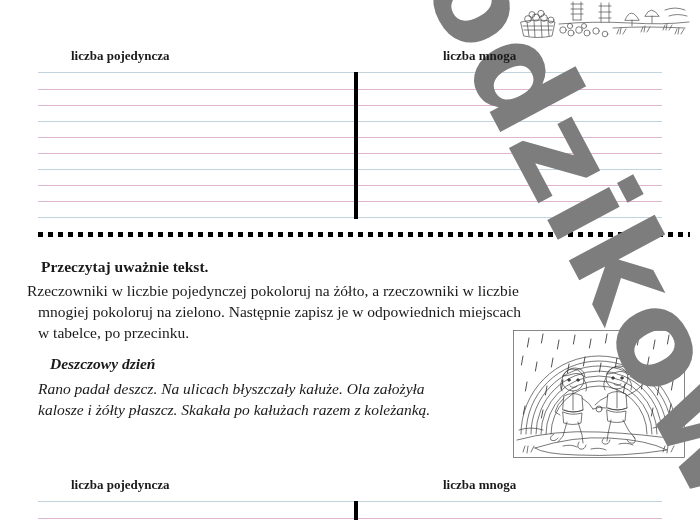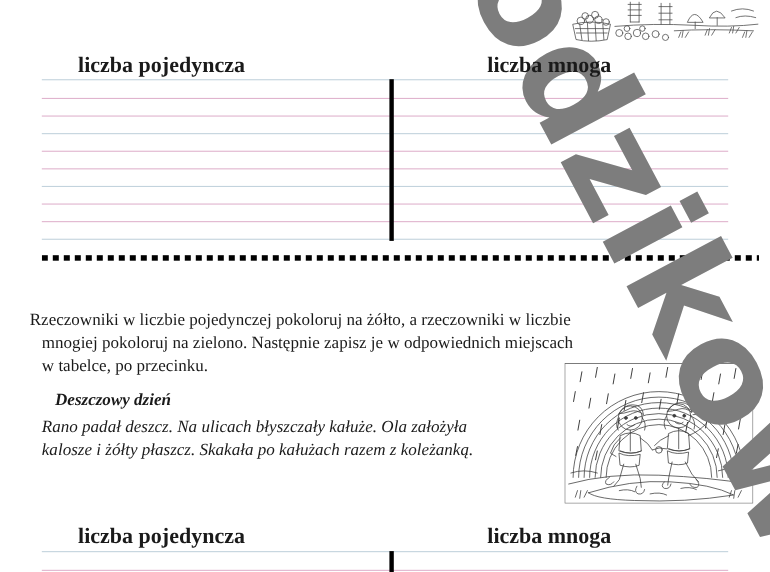--- a/index.html
+++ b/index.html
@@ -59,21 +59,21 @@
     font-style:italic;
     font-size:15.5px;
     white-space:nowrap;
     z-index:2;
   }
 
   
   .col-head{
     position:absolute;
     font-weight:700;
-    font-size:20px;
+    font-size:13px;
     white-space:nowrap;
     z-index:6;
   }
 
   
   .ruled{
     position:absolute;
     left:38px;
     width:624px;
     z-index:1;
@@ -181,20 +181,21 @@
     <div class="rule blue" style="top:97px;"></div>
     <div class="rule pink" style="top:113px;"></div>
     <div class="rule pink" style="top:129px;"></div>
     <div class="rule blue" style="top:145px;"></div>
   </div>
 
   <div class="divider" style="left:354px;top:72px;height:147px;"></div>
 
   <div class="dotsep" style="top:232px;"></div>
 
+  <div class="instr-bold" style="left:41px;top:258px;">Przeczytaj uważnie tekst.</div>
 
   <div class="instr-line" style="left:27px;top:283px;">Rzeczowniki w liczbie pojedynczej pokoloruj na żółto,  a rzeczowniki w liczbie</div>
   <div class="instr-line" style="left:38px;top:325px;">w tabelce, po przecinku.</div>
   <div class="instr-line" style="left:38px;top:304px;">mnogiej pokoloruj na zielono.  Następnie zapisz je w odpowiednich miejscach</div>
 
   <div class="story-title" style="left:50px;top:355px;">Deszczowy dzień</div>
 
   <div class="story-line" style="left:38px;top:381px;">Rano padał deszcz. Na ulicach błyszczały kałuże. Ola założyła</div>
   <div class="story-line" style="left:38px;top:402px;">kalosze i żółty płaszcz. Skakała po kałużach razem z koleżanką.</div>
 

